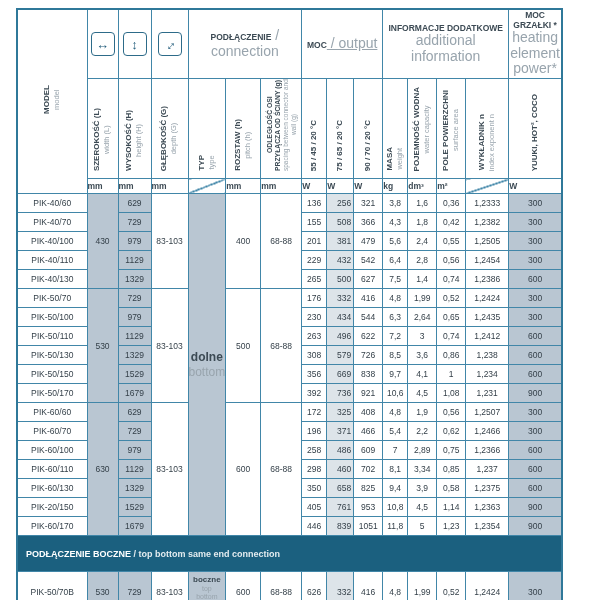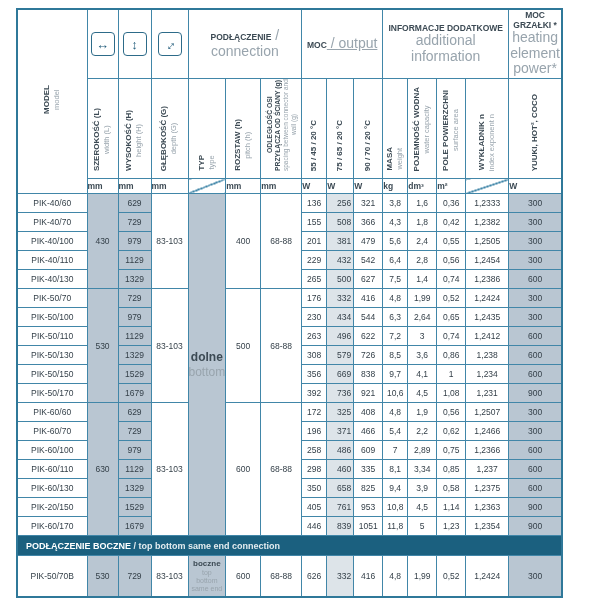--- a/index.html
+++ b/index.html
@@ -36,21 +36,21 @@
   .icon-box{width:22px;height:22px;border:1.5px solid #2d6b89;border-radius:4px;
             margin:3px auto;display:flex;align-items:center;justify-content:center;
             font-size:13px;font-weight:bold;color:#235d7c;}
   .icon-box .diag-glyph{display:inline-block;transform:rotate(-45deg);}
   
   .typ-cell{vertical-align:middle;}
   .typ-cell .pl,.typ-cell .en{display:block;font-size:12px;line-height:1.2;}
   .typ-side .pl{font-size:8px;}
   .typ-side .en{font-size:7px;line-height:1.12;padding:0 2px;}
   
-  tr.band td{background:#1b607f;height:20px;text-align:left;padding-left:8px;
+  tr.band td{background:#1b607f;height:36px;text-align:left;padding-left:8px;
              font-size:9px;color:#ffffff;}
   tr.band .band-pl{font-weight:bold;color:#ffffff;}
   tr.band .band-en{font-weight:bold;color:rgba(255,255,255,0.88);}
   
   .watermark{position:absolute;left:34px;top:262px;width:560px;z-index:5;pointer-events:none;
              font-size:74px;font-style:italic;font-weight:bold;letter-spacing:10px;
              color:rgba(128,164,194,0.22);white-space:nowrap;}
 </style>
 </head>
 <body>
@@ -321,21 +321,21 @@
           <td>2,89</td>
           <td>0,75</td>
           <td>1,2366</td>
           <td class="shade">600</td>
         </tr>
         <tr class="data-row">
           <td>PIK-60/110</td>
           <td class="shade">1129</td>
           <td>298</td>
           <td class="shade-light">460</td>
-          <td>335</td>
+          <td>702</td>
           <td>8,1</td>
           <td>3,34</td>
           <td>0,85</td>
           <td>1,237</td>
           <td class="shade">600</td>
         </tr>
         <tr class="data-row">
           <td>PIK-60/130</td>
           <td class="shade">1329</td>
           <td>350</td>

